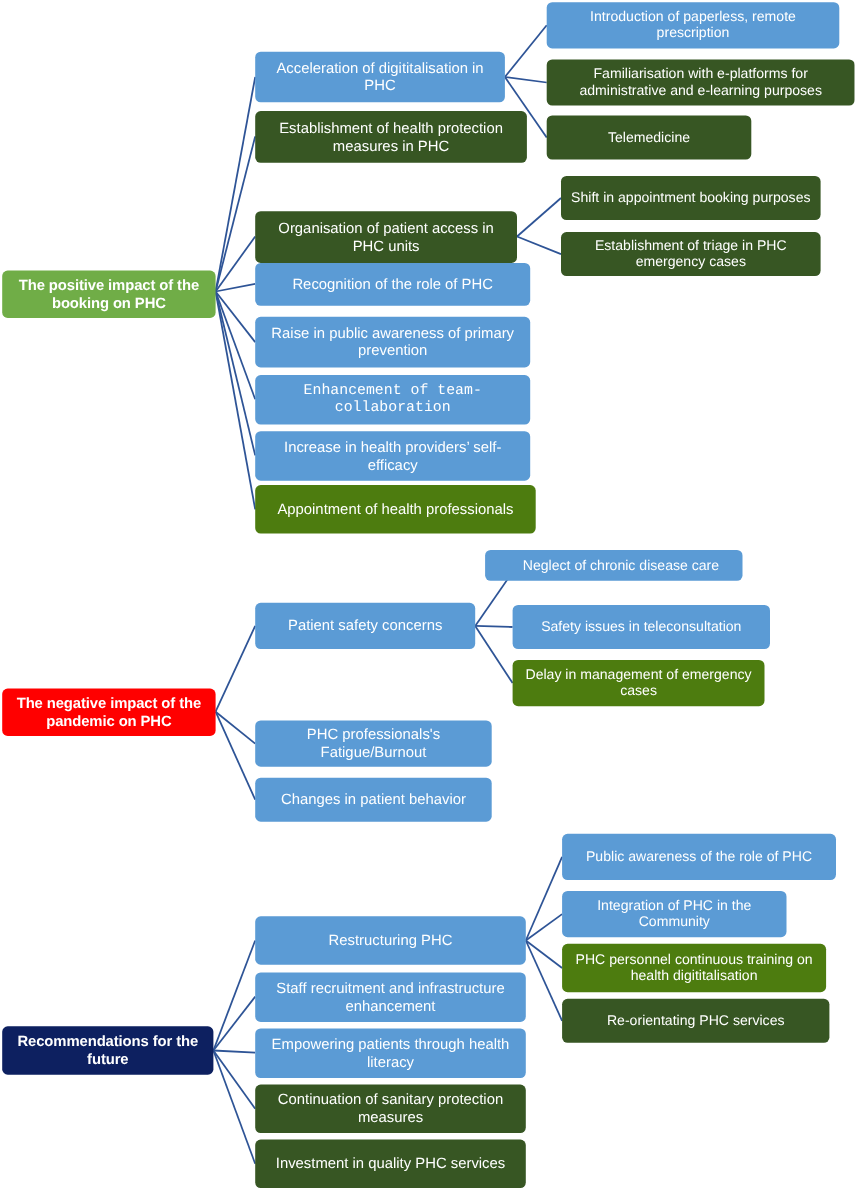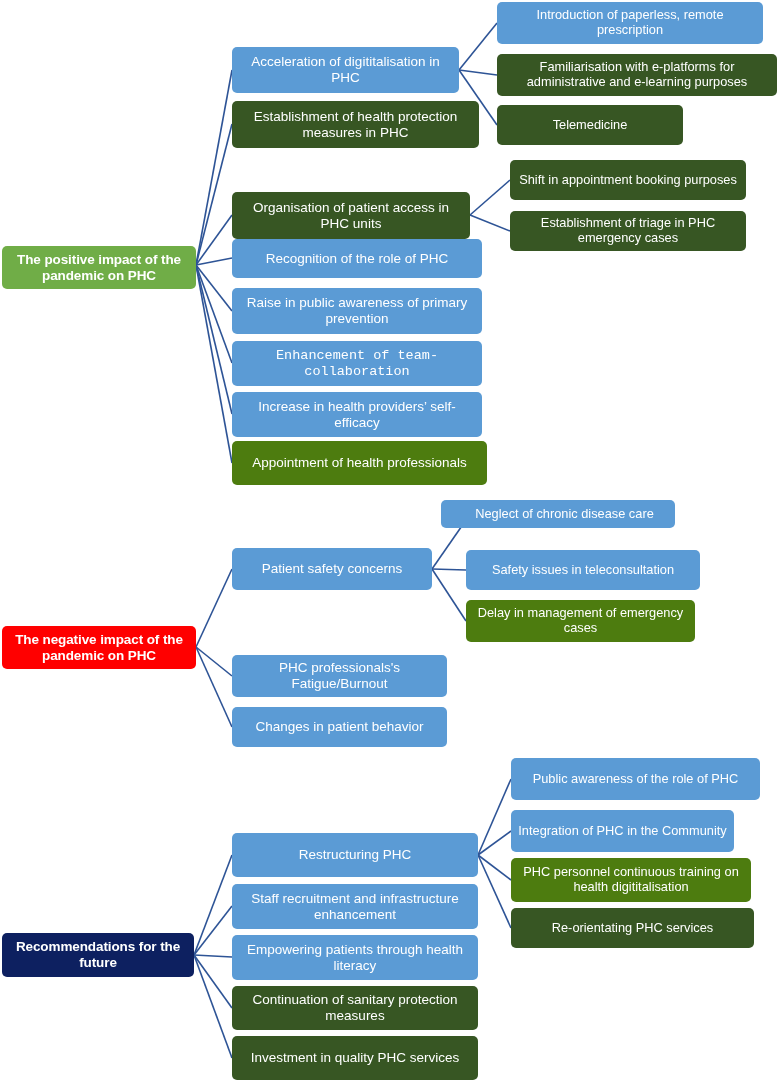--- a/index.html
+++ b/index.html
@@ -90,21 +90,21 @@
       <line x1="194" y1="955" x2="232" y2="957" stroke="#2E5496" stroke-width="1.6"></line>
       <line x1="194" y1="955" x2="232" y2="1008" stroke="#2E5496" stroke-width="1.6"></line>
       <line x1="194" y1="955" x2="232" y2="1058" stroke="#2E5496" stroke-width="1.6"></line>
       <line x1="478" y1="855" x2="511" y2="779" stroke="#2E5496" stroke-width="1.6"></line>
       <line x1="478" y1="855" x2="511" y2="831" stroke="#2E5496" stroke-width="1.6"></line>
       <line x1="478" y1="855" x2="511" y2="880" stroke="#2E5496" stroke-width="1.6"></line>
       <line x1="478" y1="855" x2="511" y2="928" stroke="#2E5496" stroke-width="1.6"></line>
     </svg>
   <div id="nodes-layer">
       <div class="node root c-green" style="left: 2px; top: 246px; width: 194px; height: 43px;">
-        <span class="node-label">The positive impact of the pandemic on PHC</span>
+        <span class="node-label">The positive impact of the booking on PHC</span>
       </div>
       <div class="node branch c-blue" style="left: 232px; top: 47px; width: 227px; height: 46px;">
         <span class="node-label">Acceleration of digititalisation in PHC</span>
       </div>
       <div class="node branch c-dgreen" style="left: 232px; top: 101px; width: 247px; height: 47px;">
         <span class="node-label">Establishment of health protection measures in PHC</span>
       </div>
       <div class="node branch c-dgreen" style="left: 232px; top: 192px; width: 238px; height: 47px;">
         <span class="node-label">Organisation of patient access in PHC units</span>
       </div>
@@ -173,21 +173,21 @@
       </div>
       <div class="node branch c-dgreen" style="left: 232px; top: 986px; width: 246px; height: 44px;">
         <span class="node-label">Continuation of sanitary protection measures</span>
       </div>
       <div class="node branch c-dgreen" style="left: 232px; top: 1036px; width: 246px; height: 44px;">
         <span class="node-label">Investment in quality PHC services</span>
       </div>
       <div class="node leaf c-blue" style="left: 511px; top: 758px; width: 249px; height: 42px;">
         <span class="node-label">Public awareness of the role of PHC</span>
       </div>
-      <div class="node leaf c-blue" style="left: 511px; top: 810px; width: 223px; height: 42px;">
+      <div class="node leaf c-blue" style="left: 511px; top: 810px; width: 204px; height: 42px;">
         <span class="node-label">Integration of PHC in the Community</span>
       </div>
       <div class="node leaf c-purple" style="left: 511px; top: 858px; width: 240px; height: 44px;">
         <span class="node-label">PHC personnel continuous training on health digititalisation</span>
       </div>
       <div class="node leaf c-dgreen" style="left: 511px; top: 908px; width: 243px; height: 40px;">
         <span class="node-label">Re-orientating PHC services</span>
       </div>
     </div>
 </div>

